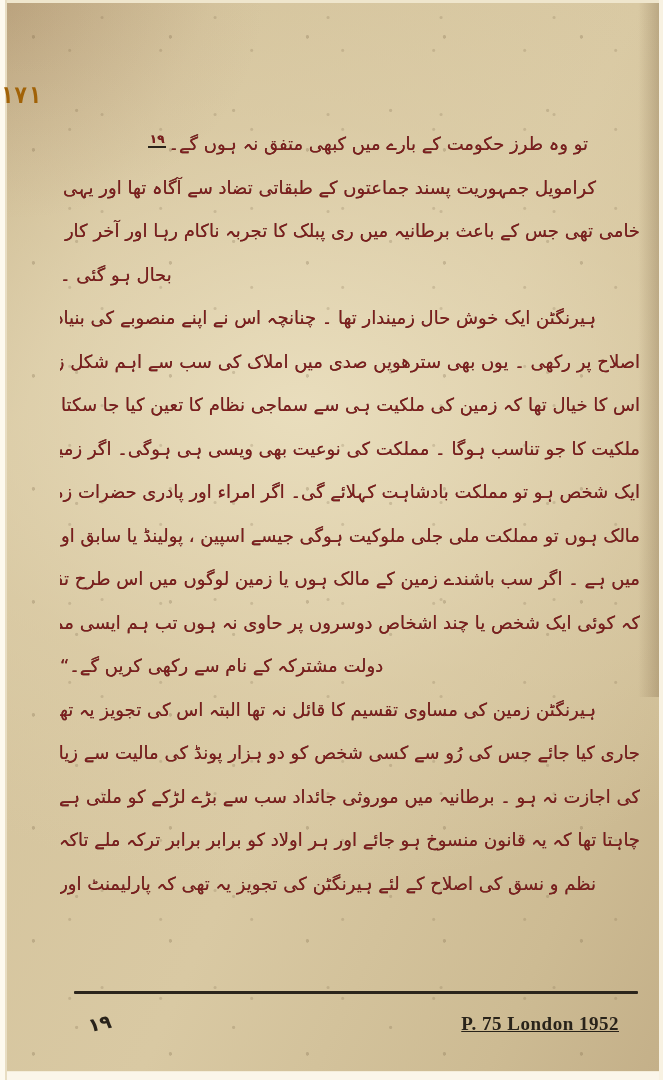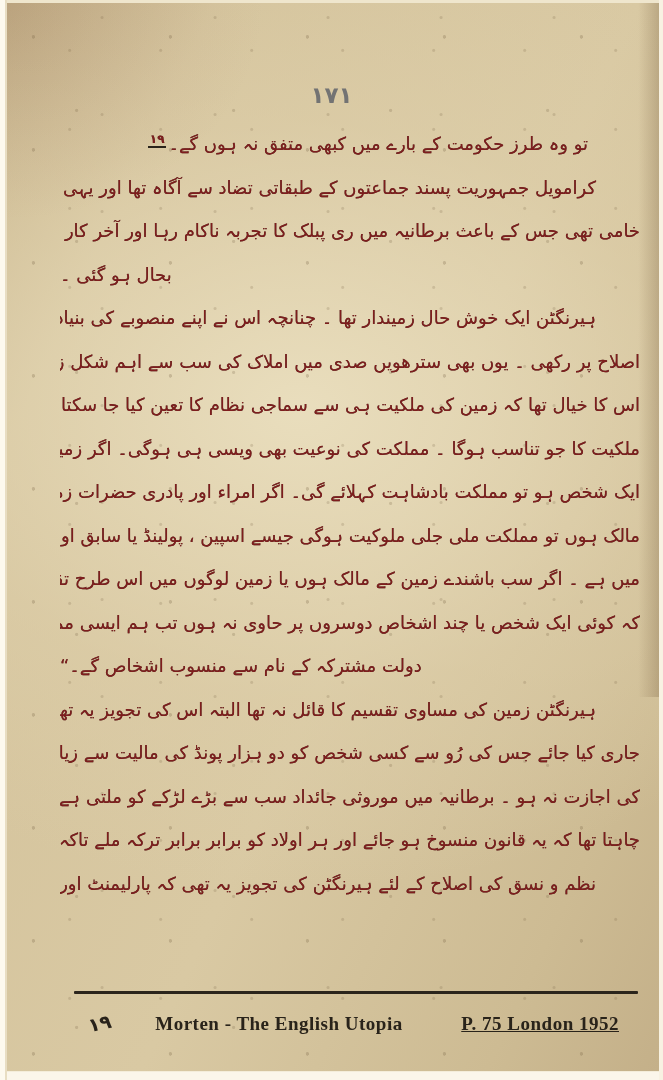--- a/index.html
+++ b/index.html
@@ -36,23 +36,24 @@
   .shadow-right {
     position: absolute; top: 0; right: 0; width: 26px; height: 65%;
     background: linear-gradient(to left, rgba(120,95,62,0.30), rgba(120,95,62,0) 80%);
   }
   .shadow-topleft {
     position: absolute; top: 0; left: 0; width: 40%; height: 220px;
     background: radial-gradient(ellipse at 0% 0%, rgba(150,110,85,0.20), rgba(150,110,85,0) 70%);
   }
   .page-number {
     position: absolute; top: 82px; left: 0; right: 0;
-    text-align: center;
-    font-size: 23px; font-weight: bold; color: #737373;
+    text-align: left;
+    font-size: 23px; font-weight: bold; color: #a16207;
     letter-spacing: 3px;
+    font-family: Liberation Mono, monospace;
   }
   .text-block {
     position: absolute; top: 122px; left: 60px; width: 580px;
     direction: rtl;
     color: #7f1d1d;
   }
   .line {
     height: 43.5px; line-height: 43.5px;
     font-size: 18px;
     white-space: nowrap; overflow: hidden;
@@ -116,27 +117,26 @@
   <div class="line">خامی تھی جس کے باعث برطانیہ میں ری پبلک کا تجربہ ناکام رہا اور آخر کار بادشاہت</div>
   <div class="line flush-left">بحال ہو گئی ۔</div>
   <div class="line para-start">ہیرنگٹن ایک خوش حال زمیندار تھا ۔ چنانچہ اس نے اپنے منصوبے کی بنیاد بھی زرعی</div>
   <div class="line">اصلاح پر رکھی ۔ یوں بھی سترھویں صدی میں املاک کی سب سے اہم شکل زمین ہی تھی۔</div>
   <div class="line">اس کا خیال تھا کہ زمین کی ملکیت ہی سے سماجی نظام کا تعین کیا جا سکتا ہے۔ ”زمین میں</div>
   <div class="line">ملکیت کا جو تناسب ہوگا ۔ مملکت کی نوعیت بھی ویسی ہی ہوگی۔ اگر زمین کا مالک فقط</div>
   <div class="line">ایک شخص ہو تو مملکت بادشاہت کہلائے گی۔ اگر امراء اور پادری حضرات زمین کے</div>
   <div class="line">مالک ہوں تو مملکت ملی جلی ملوکیت ہوگی جیسے اسپین ، پولینڈ یا سابق اوشیانا (برطانیہ)</div>
   <div class="line">میں ہے ۔ اگر سب باشندے زمین کے مالک ہوں یا زمین لوگوں میں اس طرح تقسیم ہو</div>
   <div class="line">کہ کوئی ایک شخص یا چند اشخاص دوسروں پر حاوی نہ ہوں تب ہم ایسی مملکت کو</div>
-  <div class="line flush-left">دولت مشترکہ کے نام سے منسوب اشخاص گے۔“</div>
+  <div class="line flush-left">دولت مشترکہ کے نام سے رکھی کریں گے۔“</div>
   <div class="line para-start">ہیرنگٹن زمین کی مساوی تقسیم کا قائل نہ تھا البتہ اس کی تجویز یہ تھی کہ ایک فرمان</div>
   <div class="line">جاری کیا جائے جس کی رُو سے کسی شخص کو دو ہزار پونڈ کی مالیت سے زیادہ کی زمین رکھنے</div>
   <div class="line">کی اجازت نہ ہو ۔ برطانیہ میں موروثی جائداد سب سے بڑے لڑکے کو ملتی ہے۔ ہیرنگٹن</div>
   <div class="line">چاہتا تھا کہ یہ قانون منسوخ ہو جائے اور ہر اولاد کو برابر برابر ترکہ ملے تاکہ بڑی بڑی</div>
   <div class="line para-start">نظم و نسق کی اصلاح کے لئے ہیرنگٹن کی تجویز یہ تھی کہ پارلیمنٹ اور تمام اہم انتظامی</div>
 </div>
 
 <div class="footnote-rule"></div>
 
 <div class="footnote">
   <span class="footnote-marker">۱۹</span>
-  <span class="footnote-citation">Morten - The English Utopia</span>
   <span class="footnote-pageref">P. 75 London 1952</span>
 </div>
 
 </body></html>

